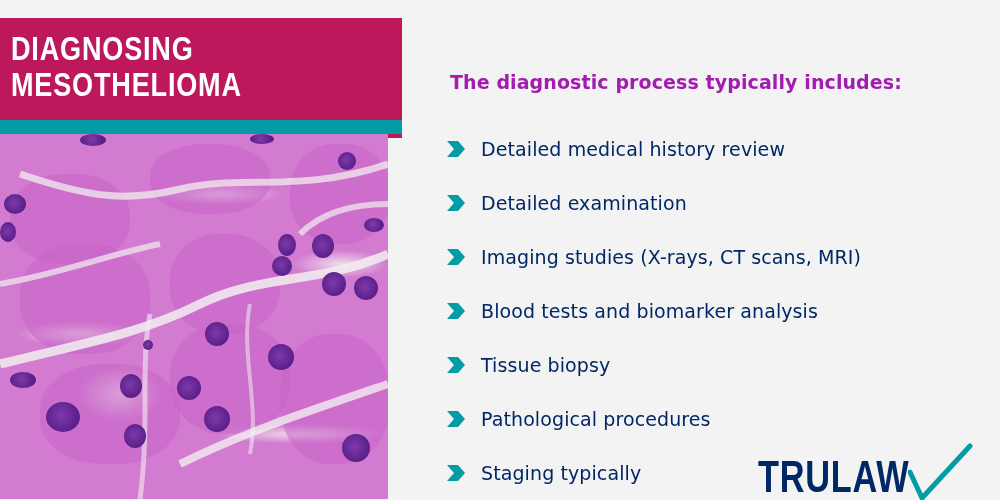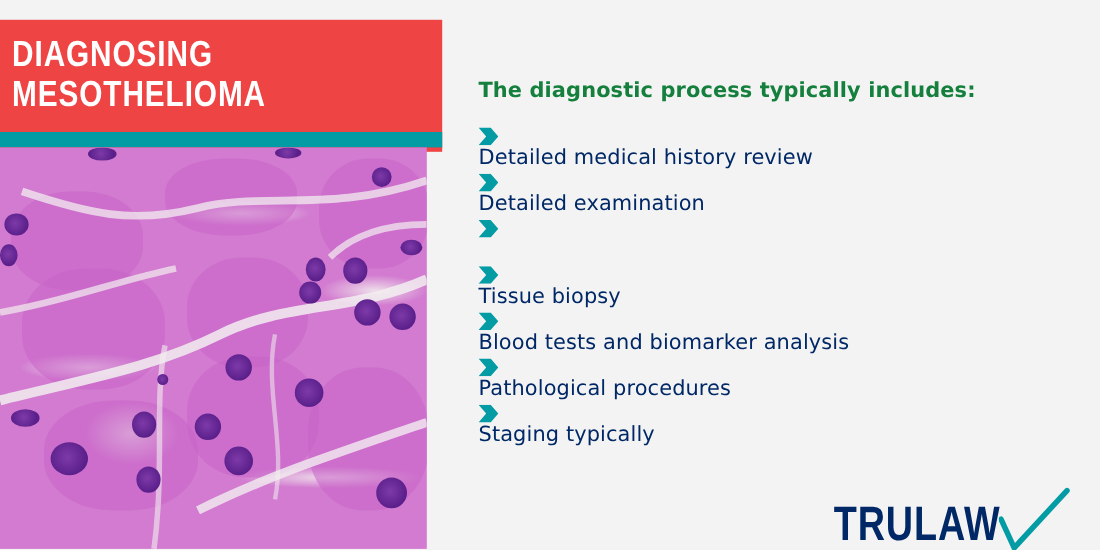--- a/index.html
+++ b/index.html
@@ -3,21 +3,21 @@
   <meta charset="utf-8">
   <style>
     html, body { margin: 0; padding: 0; }
     body {
       width: 1000px; height: 500px; overflow: hidden;
       background: #f3f3f3; position: relative;
       font-family: "DejaVu Sans", sans-serif;
     }
     .title-box {
       position: absolute; left: 0; top: 18px; width: 402px; height: 120px;
-      background: #ef4444;
+      background: #be185d;
     }
     .title-text {
       position: absolute; left: 11px; top: 13px;
       color: #ffffff; font-family: "Liberation Sans", sans-serif;
       font-weight: bold; font-size: 33px; line-height: 36px;
       letter-spacing: 1px; transform: scaleX(0.82); transform-origin: left top;
       text-transform: uppercase;
     }
     .teal-bar {
       position: absolute; left: 0; top: 120px; width: 402px; height: 14px;
@@ -40,28 +40,28 @@
     }
     .tissue .nucleus {
       position: absolute; border-radius: 50%;
       background: radial-gradient(circle at 45% 45%, #7d3aa8, #5a1f8a 70%);
     }
     .lines {
       position: absolute; left: 0; top: 0; width: 100%; height: 100%;
     }
 
     .list-heading {
-      position: absolute; left: 435px; top: 71px;
-      color: #15803d; font-weight: bold; font-size: 19px; letter-spacing: 0.1px;
+      position: absolute; left: 450px; top: 71px;
+      color: #a21caf; font-weight: bold; font-size: 19px; letter-spacing: 0.1px;
     }
     .list {
       position: absolute; left: 435px; top: 116px; margin: 0; padding: 0; list-style: none;
     }
     .list li {
-      height: 42px; display: flex; align-items: flex-start; margin: 0; flex-direction: column;
+      height: 42px; display: flex; align-items: center; margin: 12px;
     }
     .chev {
       width: 18px; height: 16px; margin-right: 16px; flex: none;
     }
     .item-text {
       color: #012866; font-size: 19px; letter-spacing: 0.1px;
     }
 
     .logo {
       position: absolute; left: 758px; top: 442px; width: 220px; height: 62px;
@@ -140,32 +140,33 @@
   <li>
     <svg class="chev" viewBox="0 0 18 16">
         <polygon points="0,0 11,0 18,8 11,16 0,16 7,8" fill="#039ca5"></polygon>
       </svg>
     <span class="item-text">Detailed examination</span>
   </li>
   <li>
     <svg class="chev" viewBox="0 0 18 16">
         <polygon points="0,0 11,0 18,8 11,16 0,16 7,8" fill="#039ca5"></polygon>
       </svg>
+    <span class="item-text">Imaging studies (X-rays, CT scans, MRI)</span>
+  </li>
+  <li>
+    <svg class="chev" viewBox="0 0 18 16">
+        <polygon points="0,0 11,0 18,8 11,16 0,16 7,8" fill="#039ca5"></polygon>
+      </svg>
+    <span class="item-text">Blood tests and biomarker analysis</span>
   </li>
   <li>
     <svg class="chev" viewBox="0 0 18 16">
         <polygon points="0,0 11,0 18,8 11,16 0,16 7,8" fill="#039ca5"></polygon>
       </svg>
     <span class="item-text">Tissue biopsy</span>
-  </li>
-  <li>
-    <svg class="chev" viewBox="0 0 18 16">
-        <polygon points="0,0 11,0 18,8 11,16 0,16 7,8" fill="#039ca5"></polygon>
-      </svg>
-    <span class="item-text">Blood tests and biomarker analysis</span>
   </li>
   <li>
     <svg class="chev" viewBox="0 0 18 16">
         <polygon points="0,0 11,0 18,8 11,16 0,16 7,8" fill="#039ca5"></polygon>
       </svg>
     <span class="item-text">Pathological procedures</span>
   </li>
   <li>
     <svg class="chev" viewBox="0 0 18 16">
         <polygon points="0,0 11,0 18,8 11,16 0,16 7,8" fill="#039ca5"></polygon>

